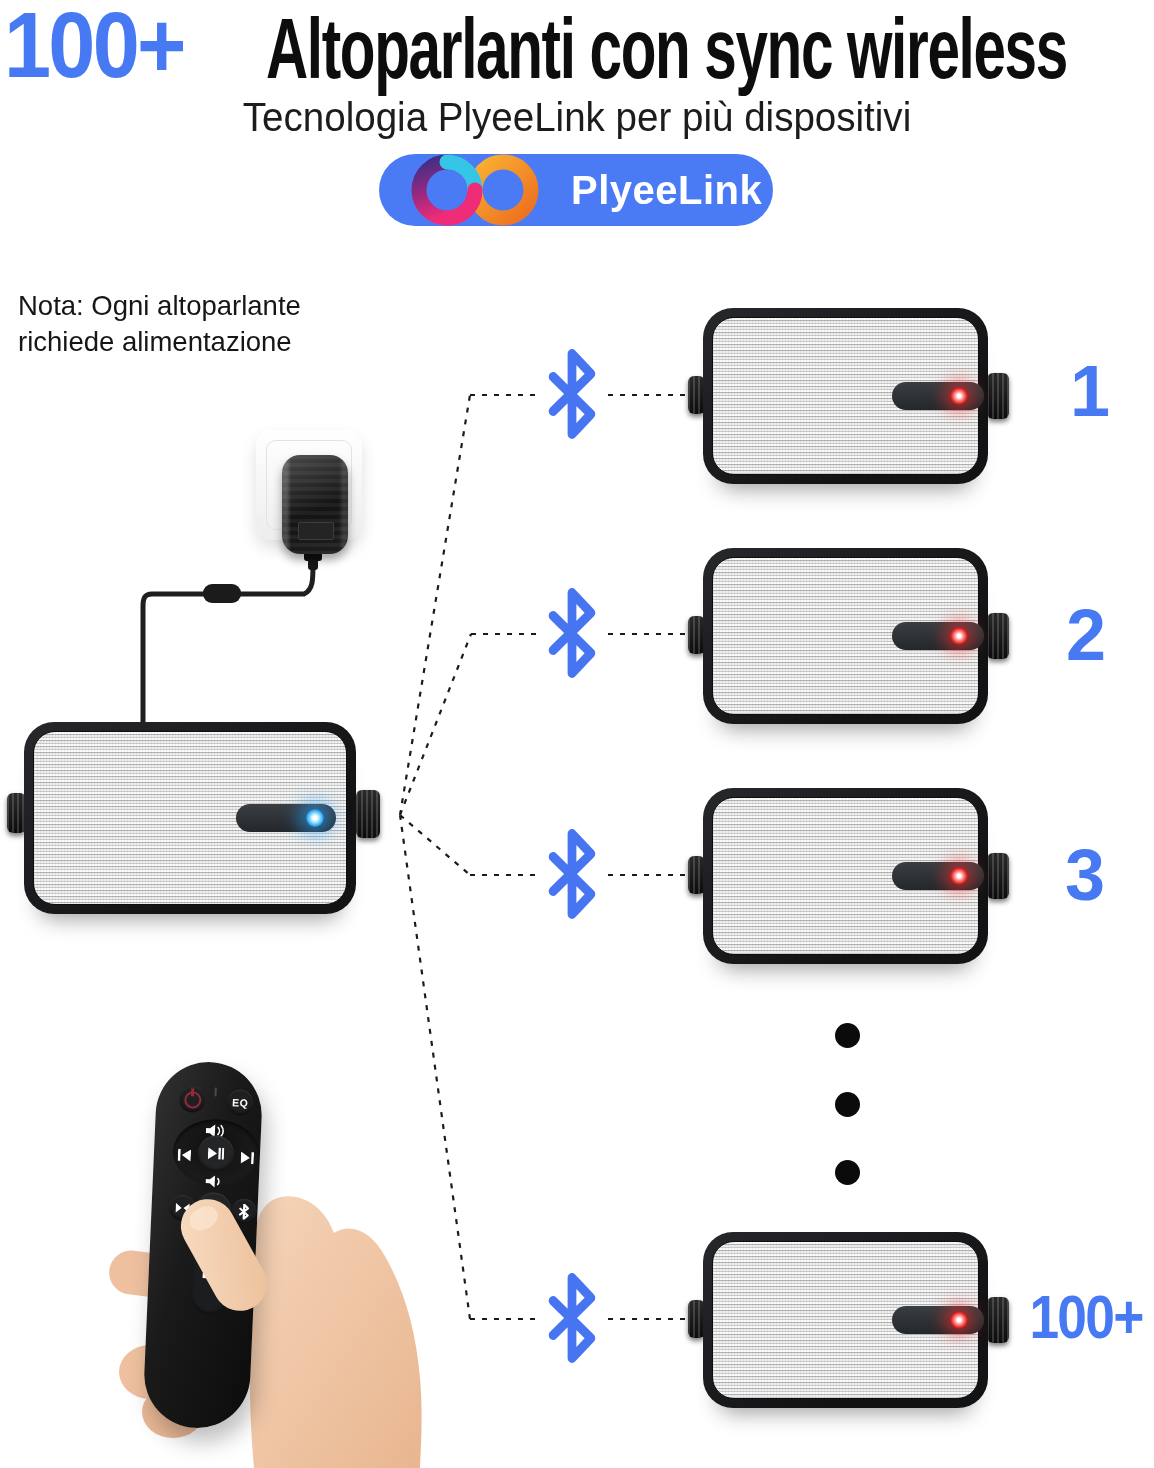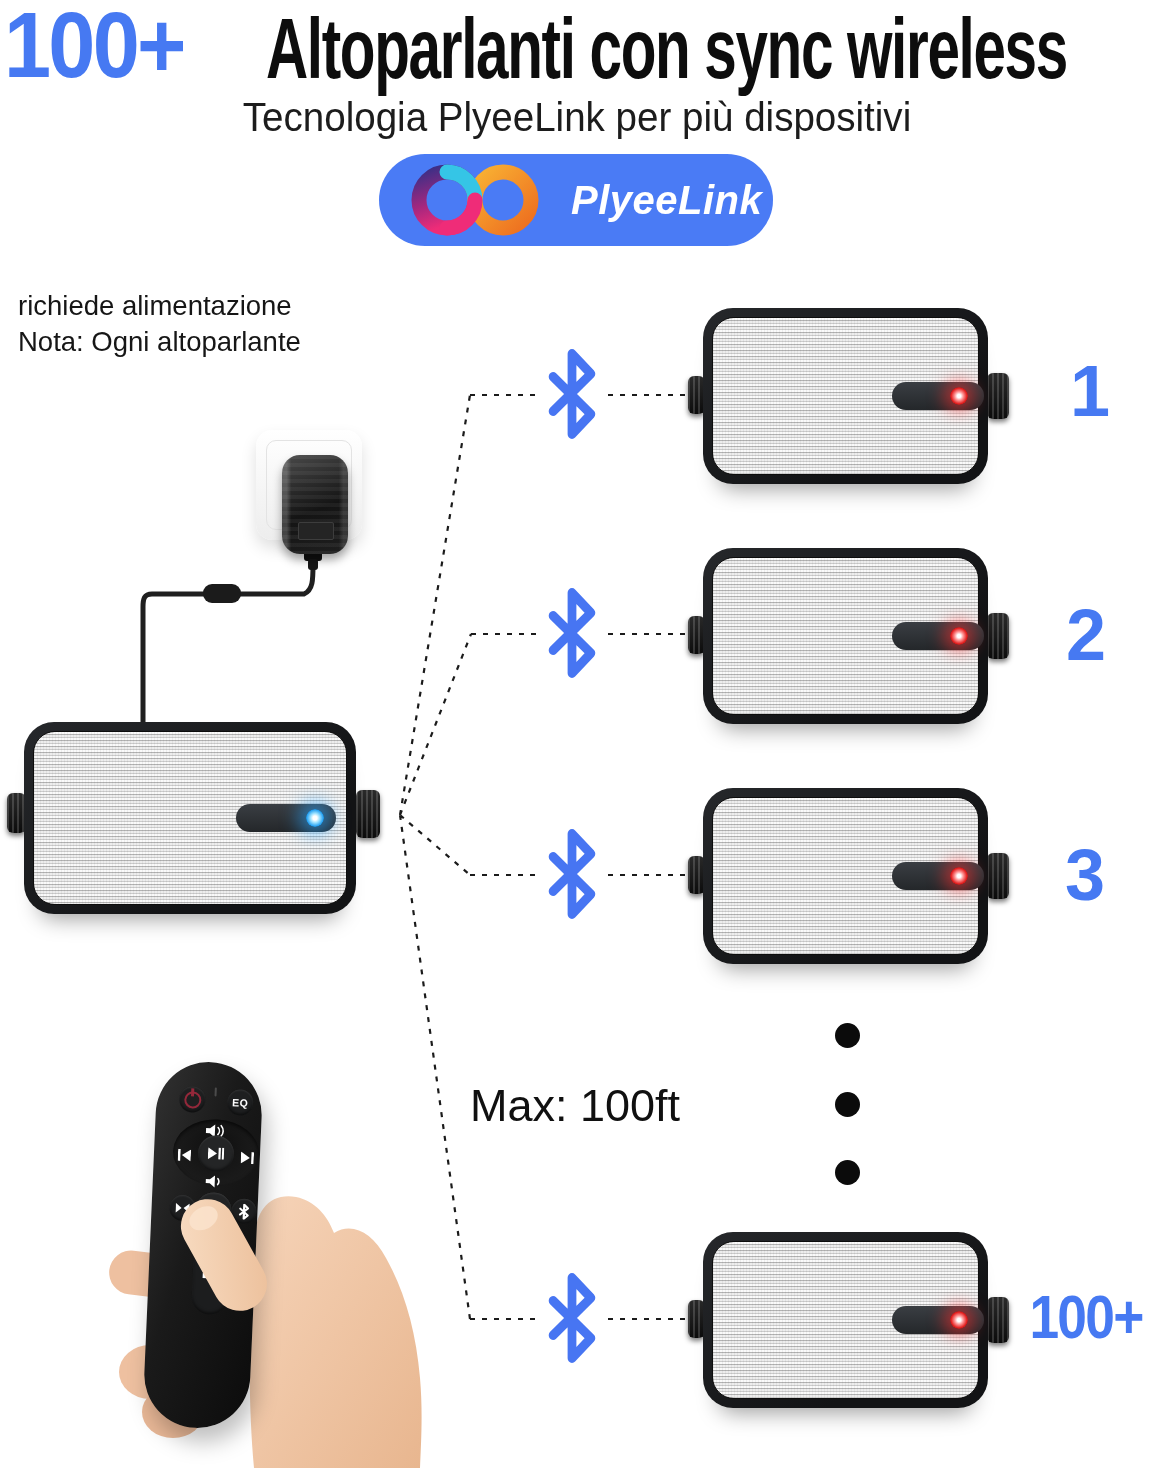--- a/index.html
+++ b/index.html
@@ -8,22 +8,22 @@
 
   
   .title-hl{position:absolute;left:4px;top:2px;font-size:92px;font-weight:800;line-height:.95;
             color:#4679F2;letter-spacing:-3px;transform:scaleX(.92);transform-origin:left top;white-space:nowrap;}
   .title-rest{position:absolute;left:266px;top:8px;font-size:86px;font-weight:800;line-height:.95;
             color:#0d0d0d;letter-spacing:-2px;transform:scaleX(.68);transform-origin:left top;white-space:nowrap;}
   .subtitle{position:absolute;left:50%;top:94px;font-size:41px;font-weight:400;color:#1c1c1c;
             transform:translateX(-50%) scaleX(.94);white-space:nowrap;}
 
   
-  .badge{position:absolute;left:379px;top:154px;width:394px;height:92px;border-radius:48px;
-         background:#4A7BF5;display:flex;align-items:center;padding-left:26px;box-sizing:border-box;font-style:italic;}
+  .badge{position:absolute;left:379px;top:154px;width:394px;height:72px;border-radius:48px;
+         background:#4A7BF5;display:flex;align-items:center;padding-left:26px;box-sizing:border-box;}
   .badge-label{color:#fff;font-size:40px;font-weight:700;letter-spacing:.5px;margin-left:16px;}
 
   
   .note{position:absolute;left:18px;top:288px;font-size:27.5px;line-height:1.32;color:#161616;}
   .note span{display:block;}
 
   
   .outlet{position:absolute;left:256px;top:430px;width:106px;height:110px;border-radius:16px;
           background:linear-gradient(180deg,#ffffff,#ededed);box-shadow:0 8px 16px rgba(0,0,0,.13);z-index:1;}
   .outlet::after{content:"";position:absolute;inset:10px;border:1px solid #e3e3e3;border-radius:10px;}
@@ -117,22 +117,22 @@
       </defs>
       <circle cx="42" cy="37" r="28" fill="none" stroke="url(#gL)" stroke-width="15"></circle>
       <circle cx="98" cy="37" r="28" fill="none" stroke="url(#gR)" stroke-width="15"></circle>
       <path d="M42 9 A28 28 0 0 1 70 37" fill="none" stroke="#35c5e6" stroke-width="15" stroke-linecap="round"></path>
       <path d="M70 37 A28 28 0 0 1 42 65" fill="none" stroke="#ef2c78" stroke-width="15" stroke-linecap="round"></path>
     </svg>
     <span class="badge-label">PlyeeLink</span>
   </div>
 
   <div class="note">
+    <span>Nota: Ogni altoparlante</span>
     <span>richiede alimentazione</span>
-    <span>Nota: Ogni altoparlante</span>
   </div>
 
   <div class="outlet"></div>
   <div class="adapter">
     <div class="adapter-label"></div>
   </div>
 
   <div class="spk" style="left:24px;top:722px;width:332px;height:192px;">
     <div class="knob" style="left:-17px;top:71px;width:19px;height:40px;"></div>
     <div class="knob" style="right:-24px;top:68px;width:24px;height:48px;"></div>
@@ -182,21 +182,20 @@
     <div class="led-pill" style="right:4px;top:74px;width:92px;">
       <div class="led-dot led-red" style="right:16px;"></div>
     </div>
   </div>
   <div class="conn-num" style="left:1085px;top:875px;">3</div>
 
   <div class="dot" style="left:835px;top:1023px;"></div>
   <div class="dot" style="left:835px;top:1092px;"></div>
   <div class="dot" style="left:835px;top:1160px;"></div>
 
-  <div class="max-label">Max: 100ft</div>
 
   <svg class="bt-icon" style="left:545px;top:1272px;" width="54" height="92" viewBox="0 0 40 64" preserveAspectRatio="none">
     <path d="M6 44 L34 18 L20 4 L20 60 L34 46 L6 20" fill="none" stroke="#4775F2" stroke-width="6.5" stroke-linejoin="round" stroke-linecap="round"></path>
   </svg>
   <div class="spk" style="left:703px;top:1232px;width:285px;height:176px;">
     <div class="knob" style="left:-15px;top:68px;width:17px;height:38px;"></div>
     <div class="knob" style="right:-21px;top:65px;width:22px;height:46px;"></div>
     <div class="spk-frame"></div>
     <div class="spk-grille"></div>
     <div class="led-pill" style="right:4px;top:74px;width:92px;">

